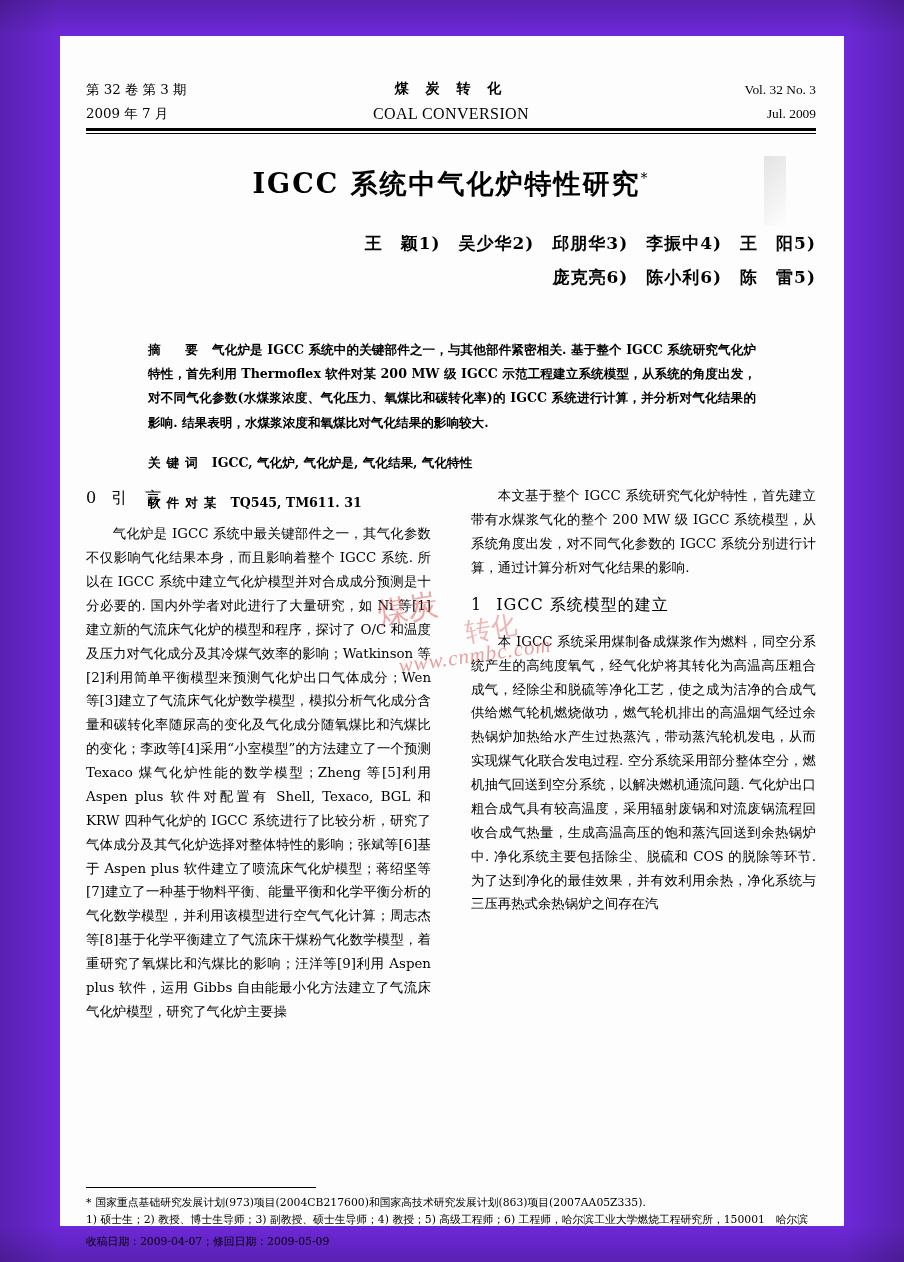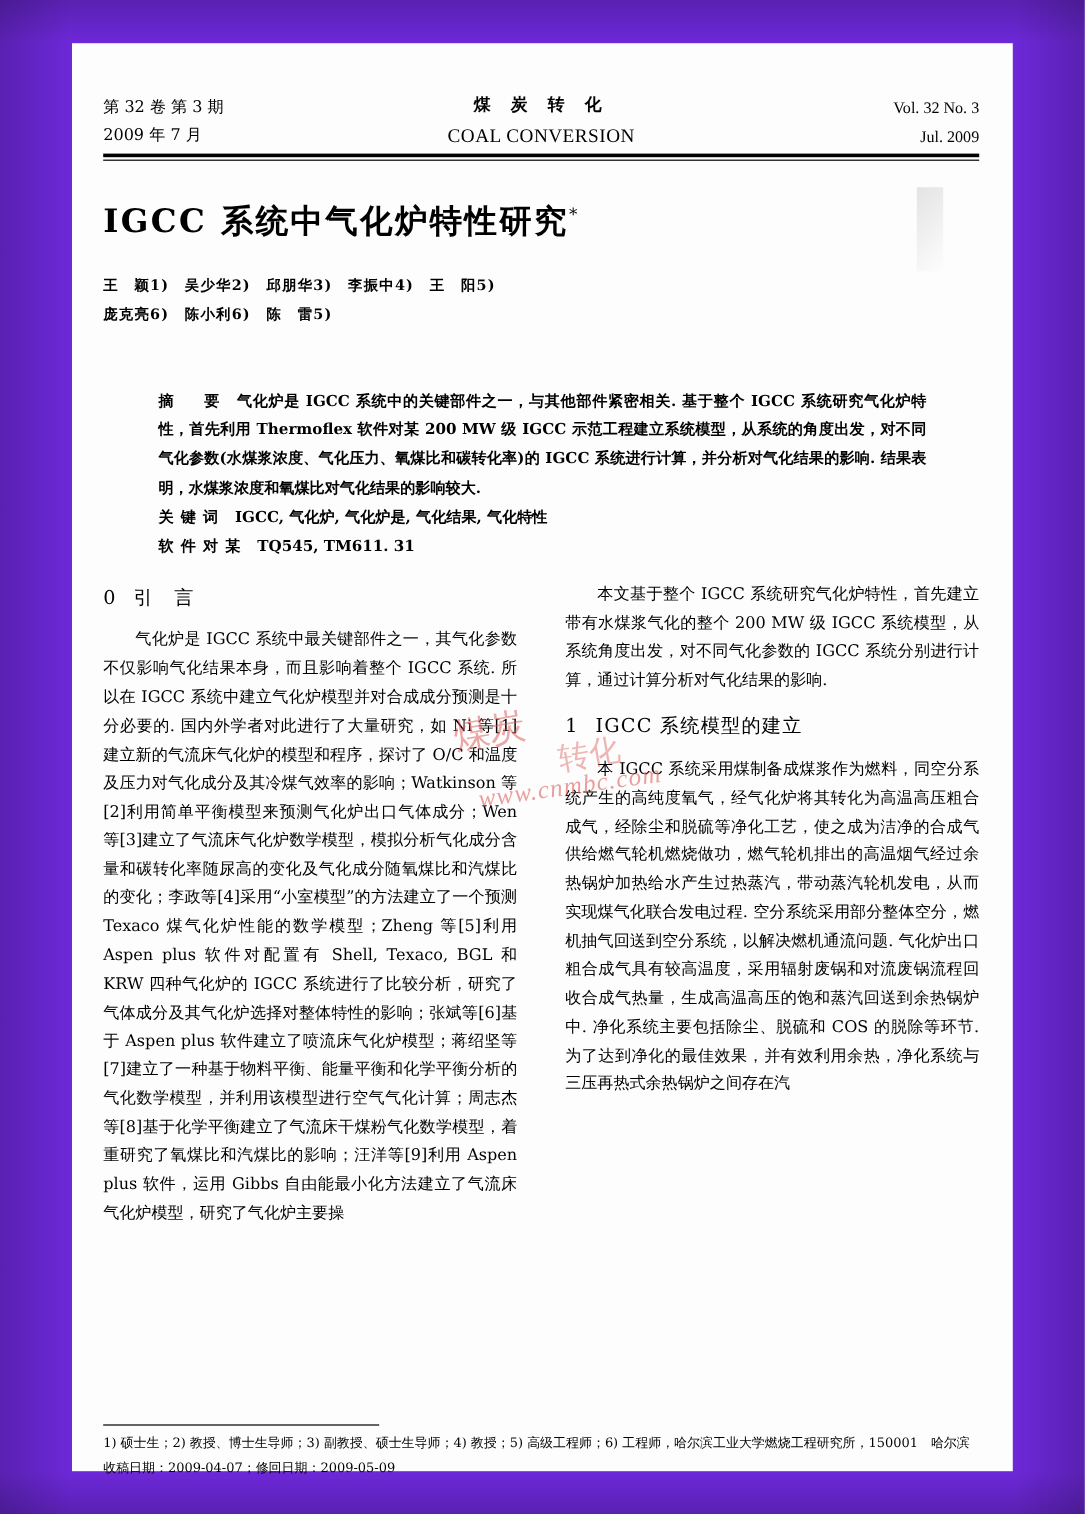--- a/index.html
+++ b/index.html
@@ -73,55 +73,55 @@
     height: 1px;
     background: #000;
   }
 
   
   .title {
     position: absolute;
     left: 26px;
     top: 130px;
     width: 730px;
-    text-align: left;
+    text-align: center;
     font-family: "DejaVu Serif", serif;
     font-size: 27px;
     font-weight: bold;
     letter-spacing: 2px;
   }
   .title sup { font-size: 14px; font-weight: normal; }
 
   .authors {
     position: absolute;
     left: 26px;
     top: 190px;
     width: 730px;
-    text-align: left;
-    font-family: "DejaVu Serif", serif;
-    font-size: 12px;
+    text-align: right;
+    font-family: "DejaVu Serif", serif;
+    font-size: 17px;
     font-weight: bold;
     line-height: 2.0;
     letter-spacing: 1px;
   }
 
   
   .abstract {
     position: absolute;
     left: 72px;
     top: 286px;
     width: 640px;
     font-family: "DejaVu Serif", serif;
     font-size: 12.6px;
     line-height: 1.92;
     text-align: justify;
     font-weight: bold;
   }
   .abstract .lbl { letter-spacing: 6px; margin-right: 8px; }
-  .abstract p { margin: 0; }
+  .abstract p { margin: 16px; }
 
   
   .body {
     position: absolute;
     left: 26px;
     top: 448px;
     width: 730px;
     height: 690px;
   }
   .col {
@@ -313,20 +313,23 @@
     </div>
 
     <div class="watermark">
       <div class="wm-cn">煤炭</div>
       <div class="wm-cn2">转化</div>
       <div class="wm-text">www.cnmbc.com</div>
     </div>
 
     <div class="fn-rule"></div>
     <div class="footnotes">
+      <p>
+        <span class="star">*</span><span>国家重点基础研究发展计划(973)项目(2004CB217600)和国家高技术研究发展计划(863)项目(2007AA05Z335).</span>
+      </p>
       <p>1) 硕士生；2) 教授、博士生导师；3) 副教授、硕士生导师；4) 教授；5) 高级工程师；6) 工程师，哈尔滨工业大学燃烧工程研究所，150001　哈尔滨</p>
       <p class="recv">收稿日期：2009-04-07；修回日期：2009-05-09</p>
     </div>
 
     <div class="corner-fold"></div>
   </div>
 
   <div class="edge-shadow-l"></div>
   <div class="edge-shadow-r"></div>
   <div class="edge-shadow-t"></div>

